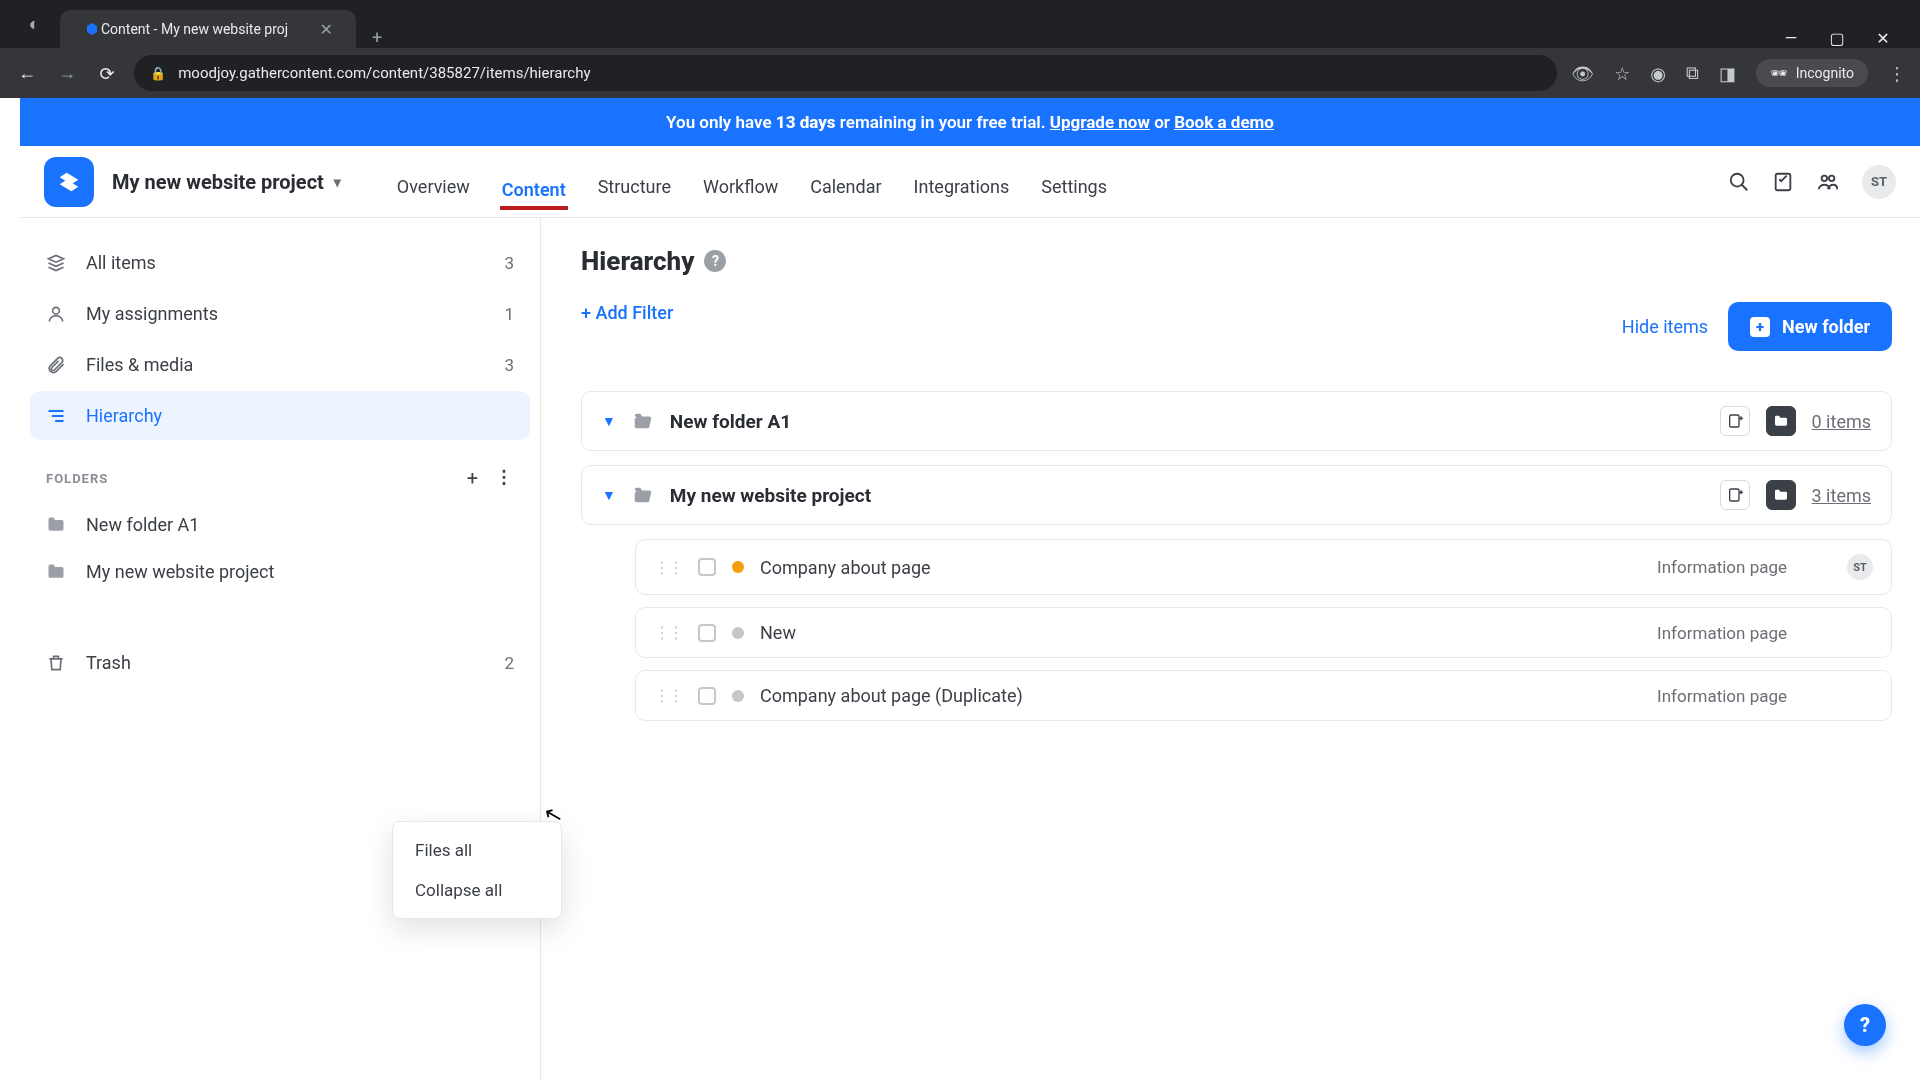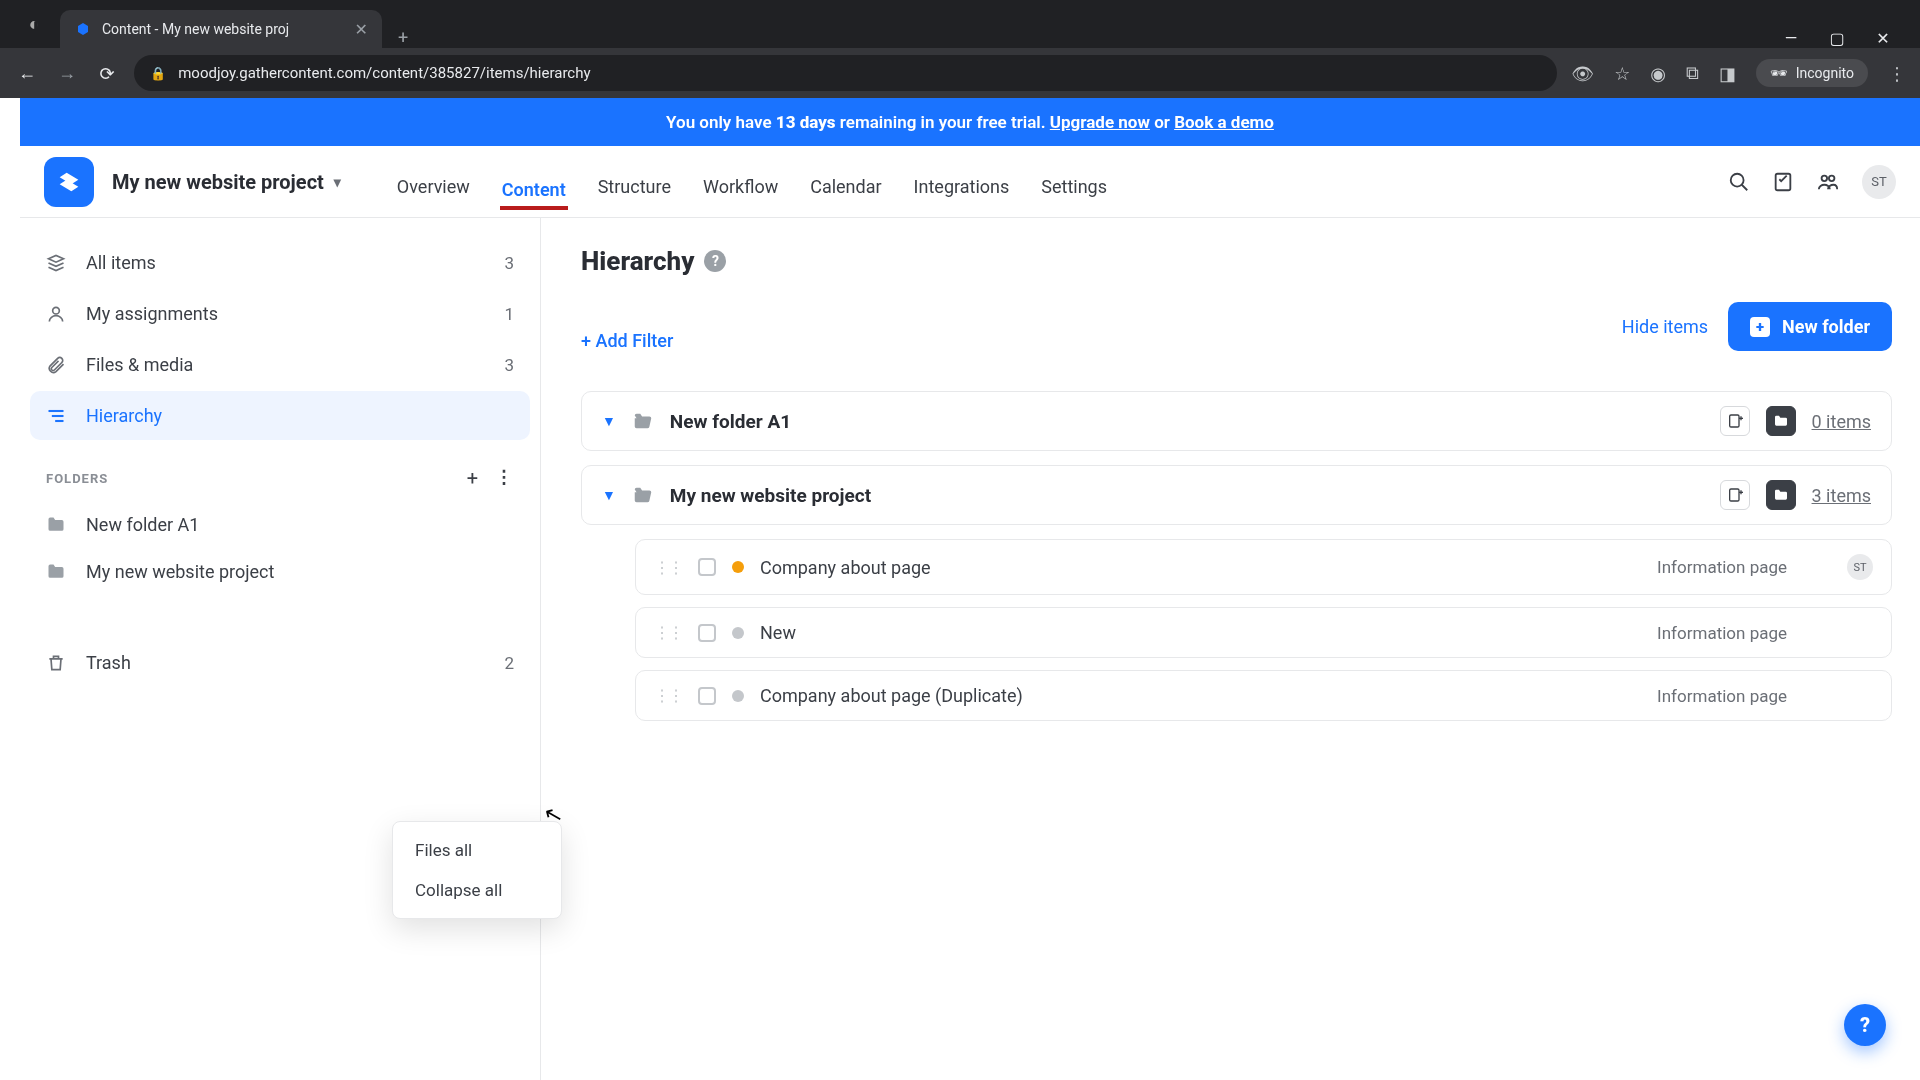--- a/index.html
+++ b/index.html
@@ -3,21 +3,21 @@
 <meta charset="utf-8">
 <style>
   * { box-sizing: border-box; margin: 0; padding: 0; font-family: -apple-system, BlinkMacSystemFont, "Segoe UI", Roboto, sans-serif; }
   body { background: #202124; width: 1920px; height: 1080px; overflow: hidden; }
 
   
   .browser-chrome { background: #202124; }
   .tab-strip { height: 48px; display: flex; align-items: flex-end; padding: 0 8px; }
   .tab-strip-left { width: 52px; display:flex; align-items:center; justify-content:center; height:100%; }
   .incog-hat { width:26px;height:26px; display:flex;align-items:center;justify-content:center;color:#aaa;font-size:18px;}
-  .tab { background: #35363a; height: 38px; width: 322px; border-radius: 10px 10px 0 0; display: flex; align-items: center; padding: 0 14px; color: #e8eaed; font-size: 14px; gap:10px; }
+  .tab { background: #35363a; height: 38px; width: 296px; border-radius: 10px 10px 0 0; display: flex; align-items: center; padding: 0 23px; color: #e8eaed; font-size: 14px; }
   .tab .favicon { width:18px; height:18px; display:inline-flex;align-items:center;justify-content:center;}
   .tab .title { flex:1; white-space:nowrap; overflow:hidden; text-overflow:ellipsis; }
   .tab .close { color:#9aa0a6; font-size:16px; }
   .new-tab { color:#9aa0a6; font-size:18px; padding:0 16px; }
   .window-controls { margin-left:auto; display:flex; gap:28px; padding:0 20px; color:#e8eaed; }
   .wc-btn { width:18px; text-align:center; }
 
   .addr-bar { background:#35363a; height:50px; display:flex; align-items:center; padding:0 14px; gap:14px; }
   .nav-btn { color:#9aa0a6; width:26px; text-align:center; font-size:18px; }
   .nav-btn.enabled { color:#e8eaed; }
@@ -35,21 +35,21 @@
 
   .topnav { display:flex; align-items:center; padding:0 24px; height:72px; border-bottom:1px solid #e7e8ea; gap:18px;}
   .logo { width:50px; height:50px; border-radius:12px; background:#1a73ff; display:flex; align-items:center; justify-content:center; }
   .project-switch { font-size:20px; font-weight:700; color:#2a2d34; display:flex; align-items:center; gap:10px;}
   .project-switch .chev { color:#6b6f76; font-size:14px;}
   .nav-tabs { display:flex; gap:28px; margin-left:36px;margin-top:16px;}
   .nav-tab { font-size:18px; color:#3b3f46; padding:6px 2px; }
   .nav-tab.active { color:#1a73ff; font-weight:600; border-bottom:4px solid #b91c1c; padding-top:9px;}
   .topnav-right { margin-left:auto; display:flex; align-items:center; gap:22px; color:#3b3f46;}
   .topnav-right .icon { font-size:20px;}
-  .avatar-badge { width:34px; height:34px; border-radius:50%; background:#e9eaec; color:#5b5f66; display:flex;align-items:center;justify-content:center; font-size:13px; font-weight:400;}
+  .avatar-badge { width:34px; height:34px; border-radius:50%; background:#e9eaec; color:#5b5f66; display:flex;align-items:center;justify-content:center; font-size:13px; font-weight:700;}
   .avatar-badge.small { width:26px;height:26px;font-size:11px;}
 
   .workarea { flex:1; display:flex; min-height:0; position:relative;}
   .sidebar { width:521px; border-right:1px solid #e7e8ea; padding:20px 10px; display:flex; flex-direction:column; gap:2px; overflow:auto; position:relative;}
   .side-item { display:flex; align-items:center; gap:16px; padding:14px 16px; border-radius:10px; color:#3b3f46; font-size:18px;}
   .side-item .icn { width:24px; text-align:center; color:#6b6f76; font-size:18px;}
   .side-item .count { margin-left:auto; color:#6b6f76; font-size:17px;}
   .side-item.active { background:#eef4ff; color:#1a73ff;}
   .side-item.active .icn { color:#1a73ff;}
   .side-section { font-size:13px; letter-spacing:1px; color:#8a8e95; font-weight:700; padding:24px 16px 10px; display:flex; align-items:center;}
@@ -57,21 +57,21 @@
   .folder-item { display:flex; align-items:center; gap:16px; padding:12px 16px; color:#3b3f46; font-size:18px; border-radius:10px;}
   .folder-item .icn { width:24px; text-align:center; color:#9aa0a6;}
   .trash-gap { flex:0 0 40px;}
 
   .context-menu { position:absolute; top:603px; left:372px; background:#fff; border:1px solid #e7e8ea; border-radius:8px; box-shadow:0 10px 30px rgba(0,0,0,0.12); padding:8px 0; width:170px; z-index:50;}
   .context-menu .mi { padding:10px 22px; font-size:17px; color:#3b3f46;}
 
   .main { flex:1; padding:28px 28px 28px 40px; overflow:auto; position:relative;}
   .page-title { font-size:26px; font-weight:800; color:#2a2d34; display:flex; align-items:center; gap:10px;}
   .page-title .help { width:22px;height:22px;border-radius:50%;background:#9aa0a6;color:#fff;font-size:14px;display:flex;align-items:center;justify-content:center;font-weight:700;}
-  .toolbar { display:flex; align-items:flex-end; margin-top:26px;}
+  .toolbar { display:flex; align-items:flex-start; margin-top:26px;}
   .add-filter { color:#1a73ff; font-size:18px; font-weight:500;}
   .toolbar-right { margin-left:auto; display:flex; align-items:center; gap:20px;}
   .hide-items { color:#1a73ff; font-size:18px;}
   .new-folder-btn { background:#1a73ff; color:#fff; border-radius:10px; padding:14px 22px; font-size:18px; font-weight:700; display:flex; align-items:center; gap:12px;}
   .new-folder-btn .plus { background:#fff; color:#1a73ff; width:20px;height:20px; border-radius:4px; display:flex;align-items:center;justify-content:center; font-weight:900; font-size:15px;}
 
   .tree { margin-top:40px;}
   .folder-row { border:1px solid #e7e8ea; border-radius:10px; padding:14px 20px; display:flex; align-items:center; gap:16px; margin-bottom:14px; background:#fff;}
   .folder-row .caret { color:#1a73ff; font-size:14px;}
   .folder-row .ficon { color:#9aa0a6; font-size:20px;}

